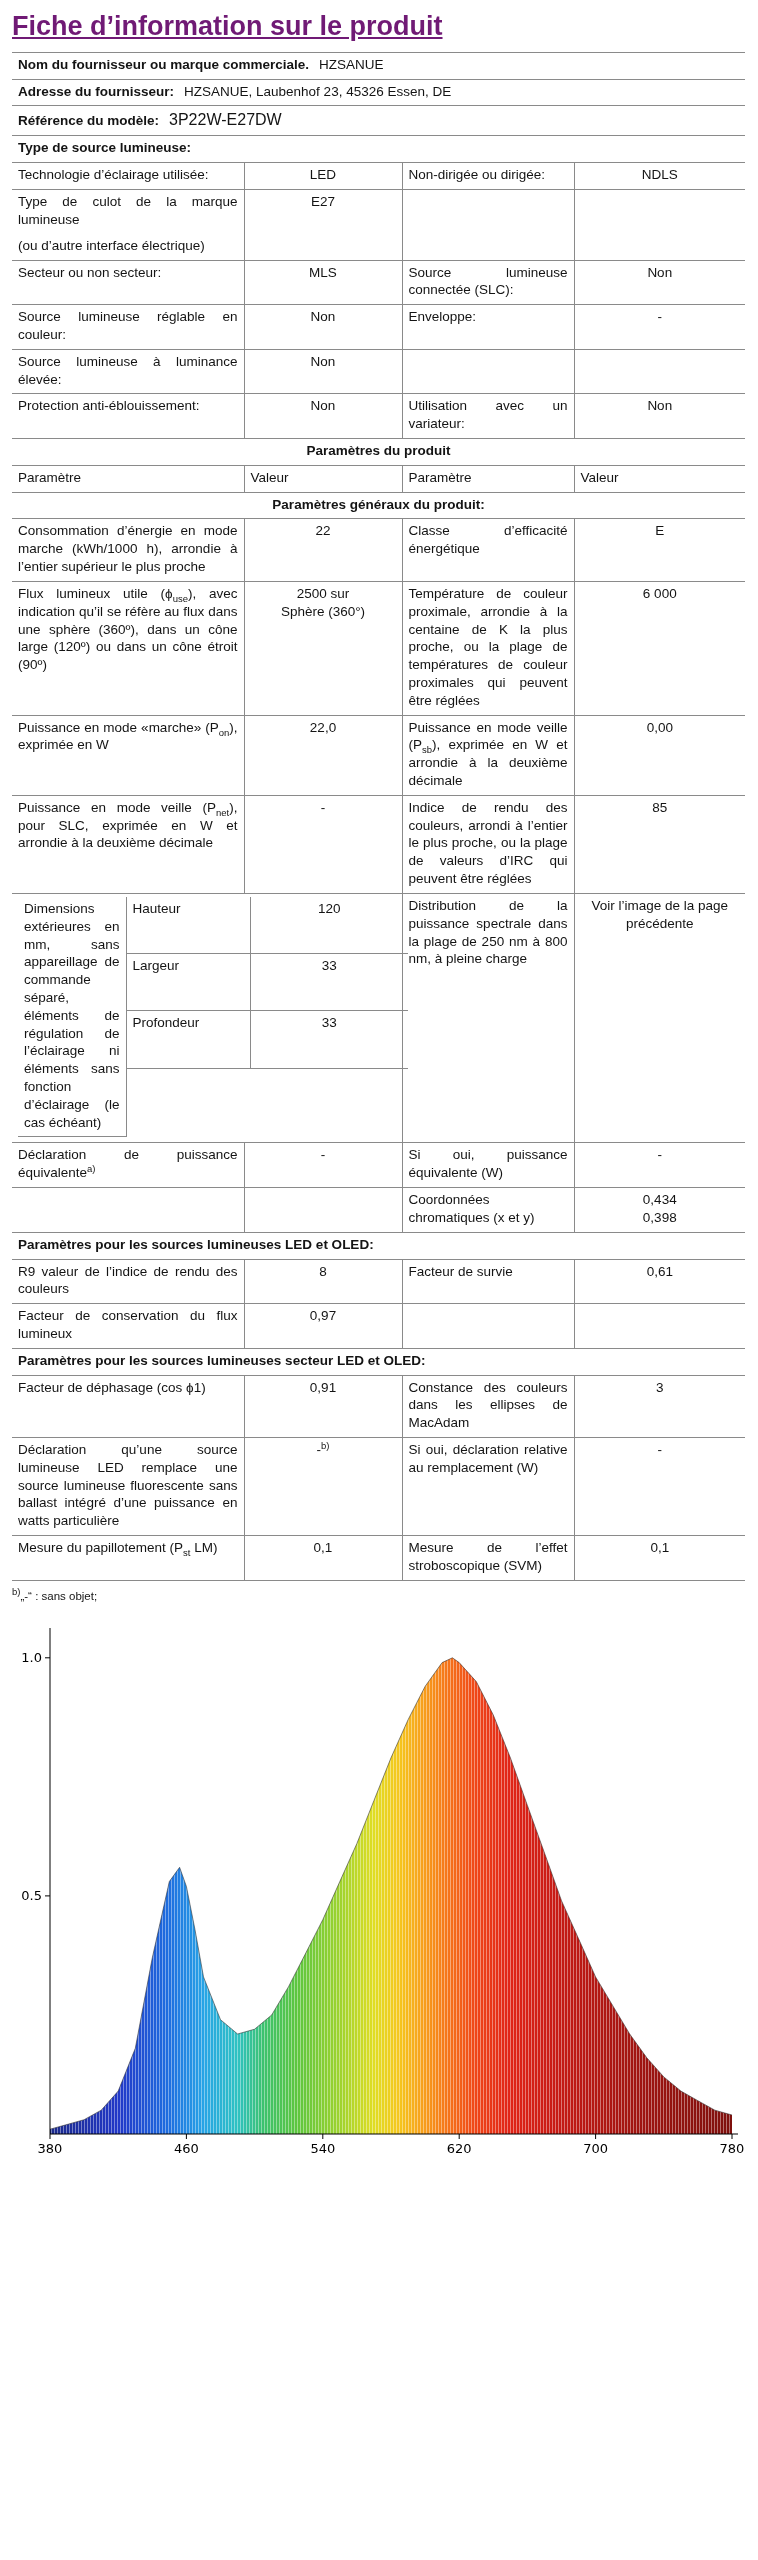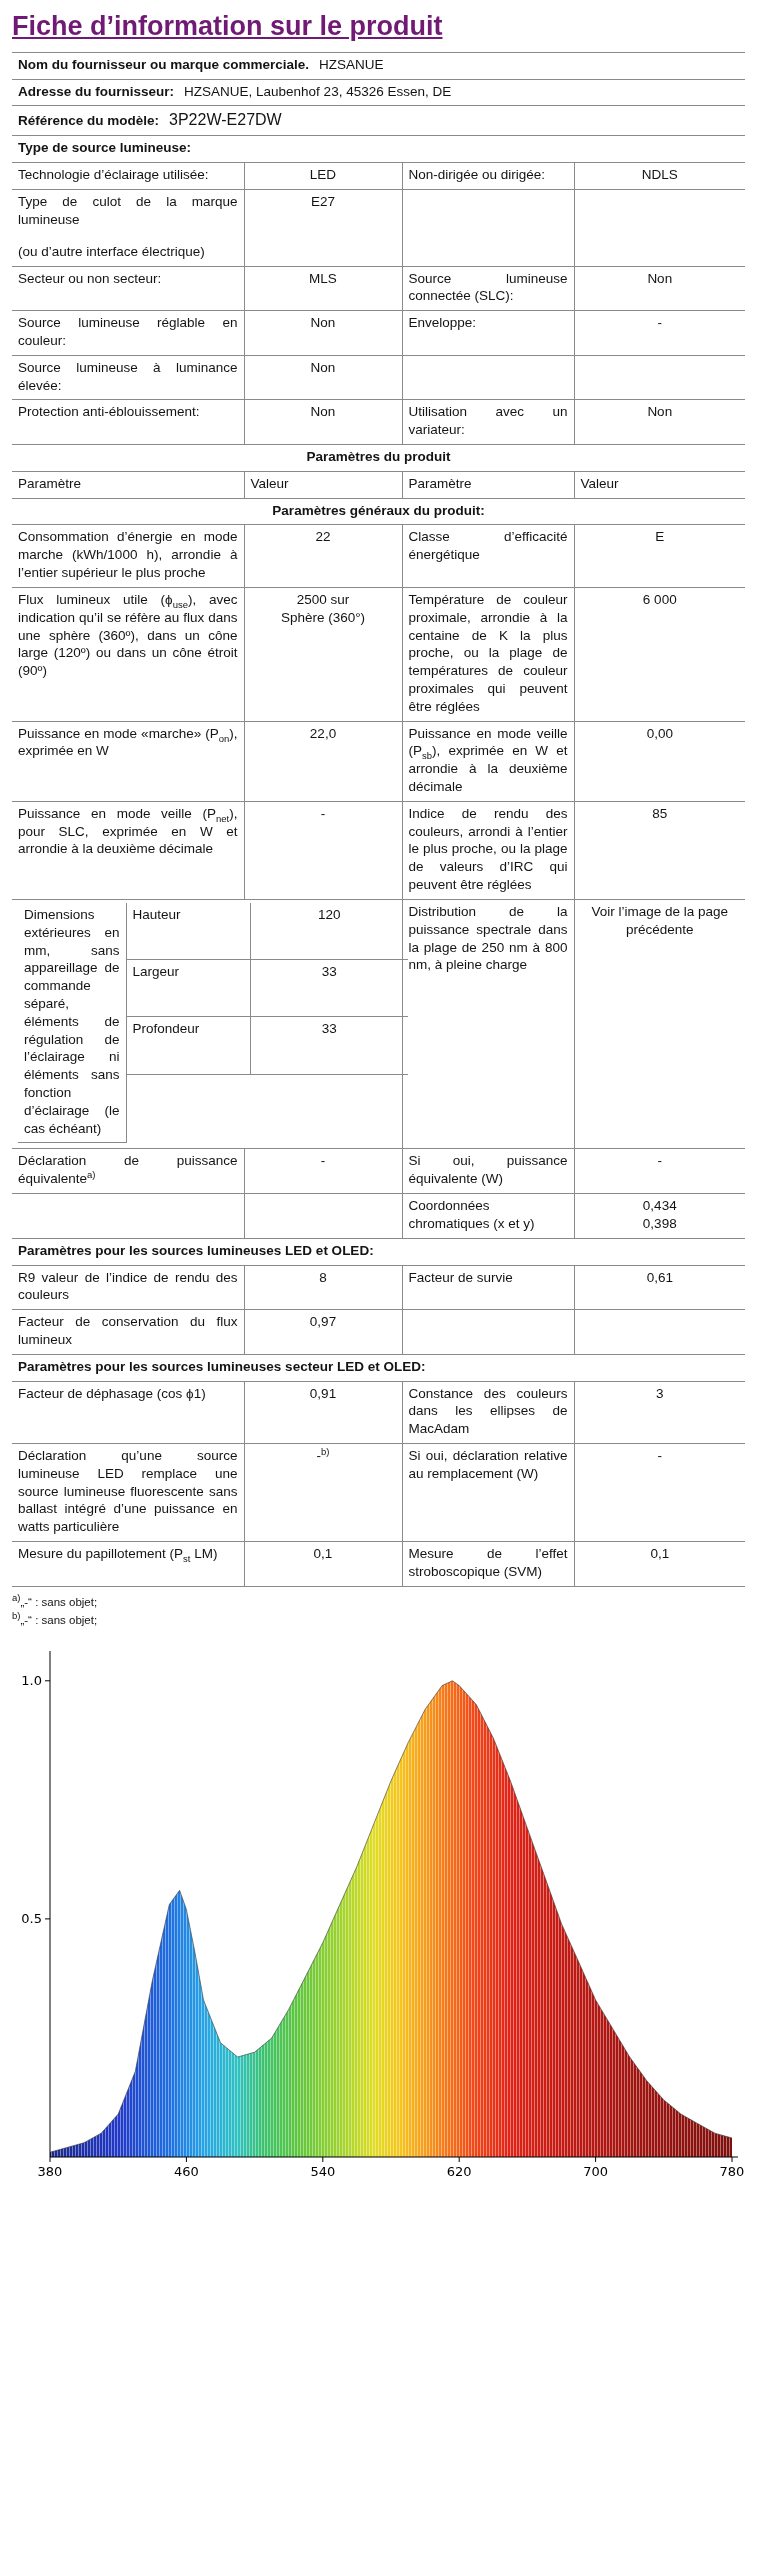--- a/index.html
+++ b/index.html
@@ -25,21 +25,21 @@
   }
   table.main > tbody > tr > td:first-child{border-left:0;}
   table.main > tbody > tr > td:last-child{border-right:0;}
   td.lbl{text-align:justify;hyphens:auto;-webkit-hyphens:auto;}
   td.val{text-align:center;white-space:pre-line;}
   .b{font-weight:bold;}
   td.sec-center{text-align:center;font-weight:bold;margin-top:6px;}
   td.sec-left{font-weight:bold;}
   .inline-val{margin-left:10px;font-weight:normal;text-align:right;}
   .model-val{font-size:16px;}
-  .note-gap{margin-top:14px;}
+  .note-gap{margin-top:8px;}
   sub{font-size:9.5px;line-height:0;}
   sup{font-size:9.5px;line-height:0;}
   
   td.dims-host{padding:0;}
   table.dims{border-collapse:collapse;width:100%;table-layout:fixed;font-size:13.5px;line-height:1.32;}
   table.dims td{border:1px solid #8a8a8a;vertical-align:top;padding:3px 6px 5px 6px;word-wrap:break-word;}
   table.dims tr:first-child > td{border-top:0;}
   table.dims td:first-child{border-left:0;}
   table.dims tr > td:last-child{border-right:0;}
   table.dims tr:last-child > td{border-bottom:0;}
@@ -264,21 +264,20 @@
         <td class="lbl"><span>Mesure du papillotement (P</span><sub>st</sub><span> LM)</span></td>
         <td class="val">0,1</td>
         <td class="lbl">Mesure de l’effet stroboscopique (SVM)</td>
         <td class="val">0,1</td>
       </tr>
 
     </tbody>
   </table>
 
   <div class="footnotes">
-    <p><sup>a)</sup><span>„-“ : sans objet;</span></p>
     <p><sup>b)</sup><span>„-“ : sans objet;</span></p>
   </div>
 
   <div class="chart-wrap">
     <svg id="spd-svg" width="730" height="556" viewBox="0 0 730 556" xmlns="http://www.w3.org/2000/svg">
       <defs>
         <linearGradient id="spd-grad" x1="0" y1="0" x2="1" y2="0">
             <stop offset="0.0%" stop-color="#1b2a8a"></stop>
             <stop offset="10.0%" stop-color="#2238c8"></stop>
             <stop offset="17.5%" stop-color="#1e6fe0"></stop>

